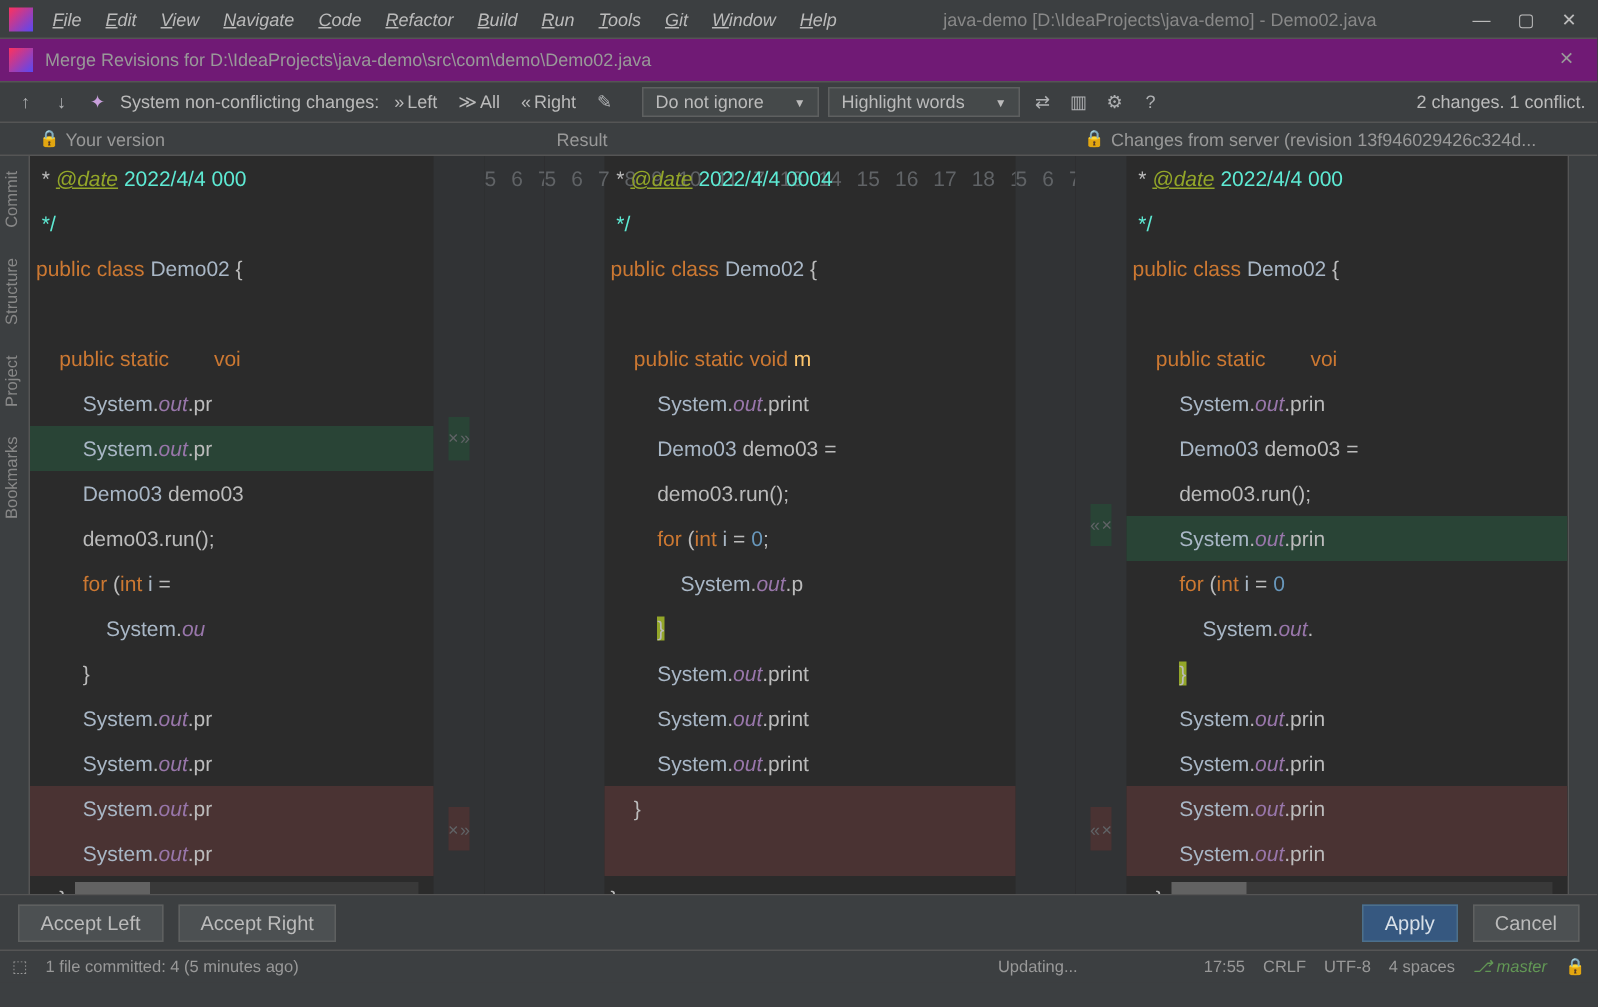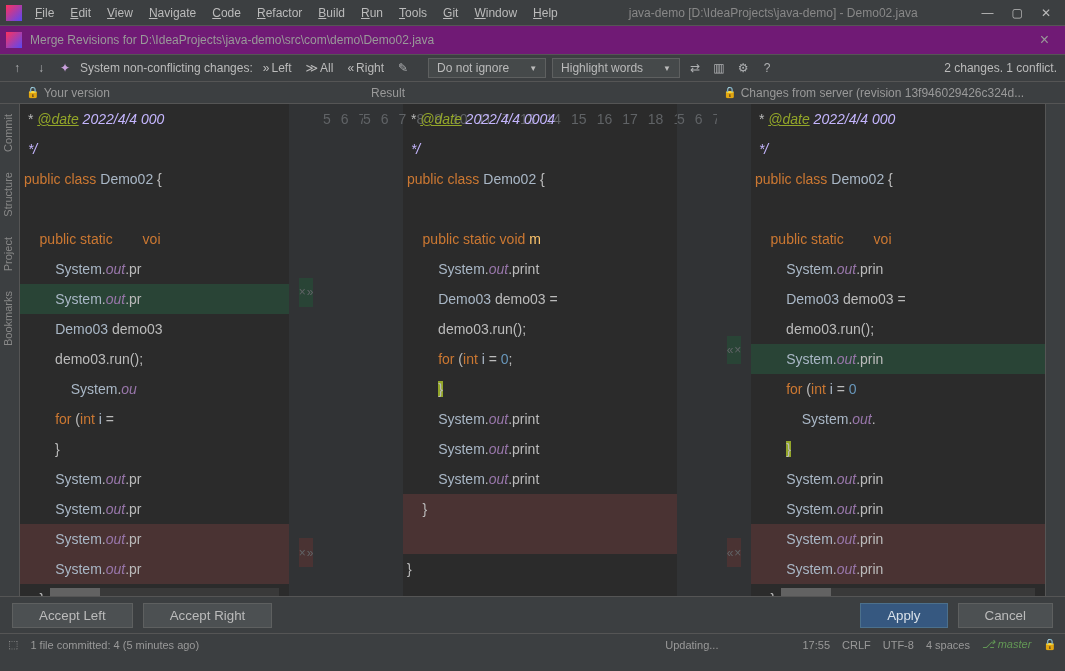--- a/index.html
+++ b/index.html
@@ -1,20 +1,20 @@
 <!DOCTYPE html>
 <html><head>
 <meta charset="utf-8">
 <style>
 * { box-sizing: border-box; margin: 0; padding: 0; font-family: "Segoe UI", Arial, sans-serif; }
 body { width: 1065px; height: 671px; background: #3c3f41; color: #bbbbbb; font-size: 12px; overflow: hidden; position: relative; }
 .titlebar { height: 26px; background: #3c3f41; display: flex; align-items: center; padding: 0 6px; border-bottom: 1px solid #555; }
 .titlebar .logo { width: 16px; height: 16px; background: linear-gradient(135deg,#fe315d,#5848f4); margin-right: 6px; }
 .menu { display: flex; gap: 2px; }
-.menu span { padding: 2px 7px; cursor: pointer; }
+.menu span { padding: 2px 7px; cursor: pointer; font-style: italic; }
 .menu u { text-decoration: underline; }
 .title-text { flex: 1; text-align: center; color: #888; font-size: 12px; }
 .win-ctrl { display: flex; gap: 18px; color: #bbb; margin-right: 8px; }
 .subtitle { height: 28px; background: #701a75; display: flex; align-items: center; padding: 0 6px; color: #999; }
 .subtitle .logo { width: 16px; height: 16px; background: linear-gradient(135deg,#fe315d,#5848f4); margin-right: 8px; }
 .subtitle .x { margin-left: auto; margin-right: 10px; font-size: 16px; cursor: pointer; }
 .toolbar { height: 28px; background: #3c3f41; display: flex; align-items: center; padding: 0 8px; gap: 6px; border-top: 1px solid #555; border-bottom: 1px solid #555; }
 .tb-icon { width: 18px; height: 18px; display: inline-flex; align-items: center; justify-content: center; cursor: pointer; color: #afb1b3; }
 .tb-label { color: #bbb; white-space: nowrap; }
 .tb-btn { display: inline-flex; align-items: center; gap: 2px; padding: 1px 4px; cursor: pointer; color: #bbb; }
@@ -36,42 +36,42 @@
 .pane.left { width: 343px; }
 .pane.mid { width: 354px; }
 .pane.right { flex: 1; }
 .code-col { flex: 1; position: relative; }
 .gutter-col { width: 70px; display: flex; background: #313335; color: #606366; text-align: right; }
 .gutter-col.single { width: 40px; }
 .line { height: 30px; line-height: 30px; white-space: pre; }
 .code-line { padding-left: 4px; overflow: hidden; }
 .gutter-line { padding-right: 10px; font-size: 14px; }
 .k { color: #cc7832; }
-.cm { color: #c4b5fd; font-style: italic; }
+.cm { color: #5eead4; }
 .cls { color: #a9b7c6; }
 .m { color: #ffc66d; }
 .f { color: #9876aa; font-style: italic; }
 .s { color: #cc7832; margin-left: 26px; }
 .n { color: #6897bb; }
 .oc { color: #a9b7c6; }
 .ann { color: #93a629; font-style: italic; text-decoration: underline; }
 
 .hl-green { background: #294436; }
 .hl-red { background: #4a3333; }
 .gut-green { background: #294436; }
 .gut-red { background: #4a3333; }
 
 .chev-col { width: 34px; background: #313335; display: flex; flex-direction: column; align-items: center; }
 .chev-cell { height: 30px; display: flex; align-items: center; gap: 1px; color: #606366; font-size: 12px; }
 .chev-cell span { cursor: pointer; }
 
 .rsidebar { width: 20px; background: #3c3f41; border-left: 1px solid #555; }
 
 .bottom-btns { height: 36px; display: flex; align-items: center; padding: 0 12px; gap: 10px; background: #3c3f41; }
-.btn { background: #4c5052; border: 1px solid #5e6060; padding: 4px 26px; cursor: pointer; color: #bbb; }
+.btn { background: #4c5052; border: 1px solid #5e6060; padding: 4px 14px; cursor: pointer; color: #bbb; }
 .btn.primary { background: #365880; border-color: #4c708c; color: #d8e0e8; }
 .bottom-btns .spacer { flex: 1; }
 
 .status { height: 22px; border-top: 1px solid #555; display: flex; align-items: center; padding: 0 8px; gap: 12px; color: #999; font-size: 11px; background: #3c3f41; }
 .status .spacer { flex: 1; }
 .sc-branch { color: #629755; font-style: italic; }
 .scroll-track { position: absolute; bottom: 0; left: 30px; right: 10px; height: 8px; background: rgba(90,90,90,0.3); }
 .scroll-thumb { position: absolute; height: 8px; width: 50px; background: rgba(160,160,160,0.4); top: 0; left: 0; }
 </style>
 </head>
@@ -158,22 +158,22 @@
     <div class="code-col" id="code-left">
         <div class="line code-line "> * <span class="ann">@date</span><span class="cm"> 2022/4/4 000</span></div>
         <div class="line code-line "><span class="cm"> */</span></div>
         <div class="line code-line "><span class="k">public class </span><span class="cls">Demo02 </span>{</div>
         <div class="line code-line "></div>
         <div class="line code-line ">    <span class="k">public static </span><span class="s">voi</span></div>
         <div class="line code-line ">        <span class="cls">System</span>.<span class="f">out</span>.pr</div>
         <div class="line code-line hl-green">        <span class="cls">System</span>.<span class="f">out</span>.pr</div>
         <div class="line code-line ">        <span class="cls">Demo03</span> demo03</div>
         <div class="line code-line ">        demo03.run();</div>
+        <div class="line code-line ">        <span class="k">for </span>(<span class="k">int </span><span class="oc">i</span> =</div>
         <div class="line code-line ">            <span class="cls">System</span>.<span class="f">ou</span></div>
-        <div class="line code-line ">        <span class="k">for </span>(<span class="k">int </span><span class="oc">i</span> =</div>
         <div class="line code-line ">        }</div>
         <div class="line code-line ">        <span class="cls">System</span>.<span class="f">out</span>.pr</div>
         <div class="line code-line ">        <span class="cls">System</span>.<span class="f">out</span>.pr</div>
         <div class="line code-line hl-red">        <span class="cls">System</span>.<span class="f">out</span>.pr</div>
         <div class="line code-line hl-red">        <span class="cls">System</span>.<span class="f">out</span>.pr</div>
         <div class="line code-line ">    }</div>
         <div class="scroll-track">
           <div class="scroll-thumb"></div>
         </div>
       </div>
@@ -231,20 +231,21 @@
     <div class="code-col" id="code-mid">
         <div class="line code-line "> * <span class="ann">@date</span><span class="cm"> 2022/4/4 0004</span></div>
         <div class="line code-line "><span class="cm"> */</span></div>
         <div class="line code-line "><span class="k">public class </span><span class="cls">Demo02 </span>{</div>
         <div class="line code-line "></div>
         <div class="line code-line ">    <span class="k">public static void </span><span class="m">m</span></div>
         <div class="line code-line ">        <span class="cls">System</span>.<span class="f">out</span>.print</div>
         <div class="line code-line ">        <span class="cls">Demo03</span> demo03 =</div>
         <div class="line code-line ">        demo03.run();</div>
         <div class="line code-line ">        <span class="k">for </span>(<span class="k">int </span><span class="oc">i</span> = <span class="n">0</span>;</div>
+        <div class="line code-line ">            <span class="cls">System</span>.<span class="f">out</span>.p</div>
         <div class="line code-line ">        <span style="background:#93a629">}</span></div>
         <div class="line code-line ">        <span class="cls">System</span>.<span class="f">out</span>.print</div>
         <div class="line code-line ">        <span class="cls">System</span>.<span class="f">out</span>.print</div>
         <div class="line code-line ">        <span class="cls">System</span>.<span class="f">out</span>.print</div>
         <div class="line code-line hl-red">    }</div>
         <div class="line code-line hl-red"></div>
         <div class="line code-line ">}</div>
       </div>
     <div class="gutter-col single" id="gut-mid-b">
         <div class="line gutter-line">5</div>

